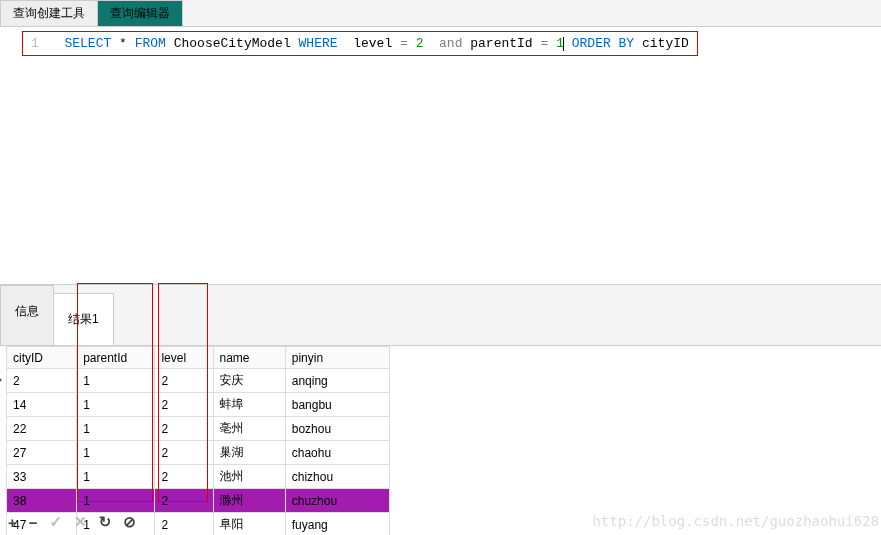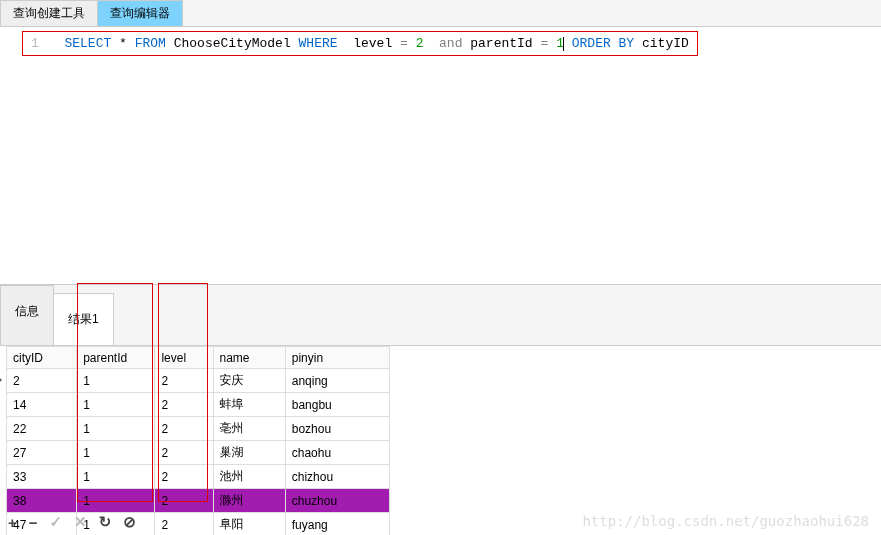--- a/index.html
+++ b/index.html
@@ -1,20 +1,20 @@
 <!DOCTYPE html>
 <html><head>
   <meta charset="utf-8">
   <style>
     * { box-sizing: border-box; margin: 0; padding: 0; }
     body { font-family: "Microsoft YaHei", Arial, sans-serif; font-size: 12px; background: #fff; width: 881px; height: 535px; overflow: hidden; position: relative; }
     
     .top-tabs { display: flex; border-bottom: 1px solid #ccc; background: #f5f5f5; }
     .top-tab { padding: 4px 12px; border: 1px solid #ccc; border-bottom: none; background: #eee; margin-right: -1px; cursor: pointer; }
-    .top-tab.active { background: #7dd3fc; position: relative; z-index: 1; }
+    .top-tab.active { background: #0f766e; position: relative; z-index: 1; }
     
     .editor-area { height: 258px; padding: 4px 22px; background: #fff; border-bottom: 1px solid #ccc; position: relative; }
     .sql-box { border: 1px solid #d00; padding: 4px 8px; font-family: Consolas, "Courier New", monospace; font-size: 13px; display: inline-block; white-space: pre; }
     .line-num { color: #bbb; margin-right: 10px; }
     .kw { color: #0066cc; }
     .num { color: #009900; }
     .op { color: #808080; }
     .ident { color: #000; }
     .cursor { display: inline-block; width: 1px; height: 14px; background: #000; vertical-align: middle; margin-left: -1px; }
     
@@ -34,21 +34,21 @@
     .col3 { width: 72px; }
     .col4 { width: 104px; margin-left: 12px; }
     
     .red-box-1 { position: absolute; border: 1px solid #d00; width: 76px; height: 219px; left: 77px; top: 283px; pointer-events: none; }
     .red-box-2 { position: absolute; border: 1px solid #d00; width: 50px; height: 219px; left: 158px; top: 283px; pointer-events: none; }
     
     .toolbar { position: absolute; bottom: 0; left: 0; display: flex; align-items: center; gap: 12px; padding: 4px 8px; font-size: 15px; font-weight: bold; color: #444; }
     .toolbar span { cursor: pointer; }
     .toolbar .disabled { color: #bbb; }
     
-    .watermark { position: absolute; right: 12px; bottom: 6px; color: #ddd; font-family: Consolas, monospace; font-size: 14px; pointer-events: none; }
+    .watermark { position: absolute; right: 2px; bottom: 6px; color: #ddd; font-family: Consolas, monospace; font-size: 14px; pointer-events: none; }
     
     .grid-wrap { position: relative; padding-left: 6px; }
     .tri { position: absolute; left: -4px; top: 29px; width: 0; height: 0; border-top: 5px solid transparent; border-bottom: 5px solid transparent; border-left: 6px solid #555; }
   </style>
 </head>
 <body>
 
 <div class="top-tabs">
   <div class="top-tab">查询创建工具</div>
   <div class="top-tab active">查询编辑器</div>

